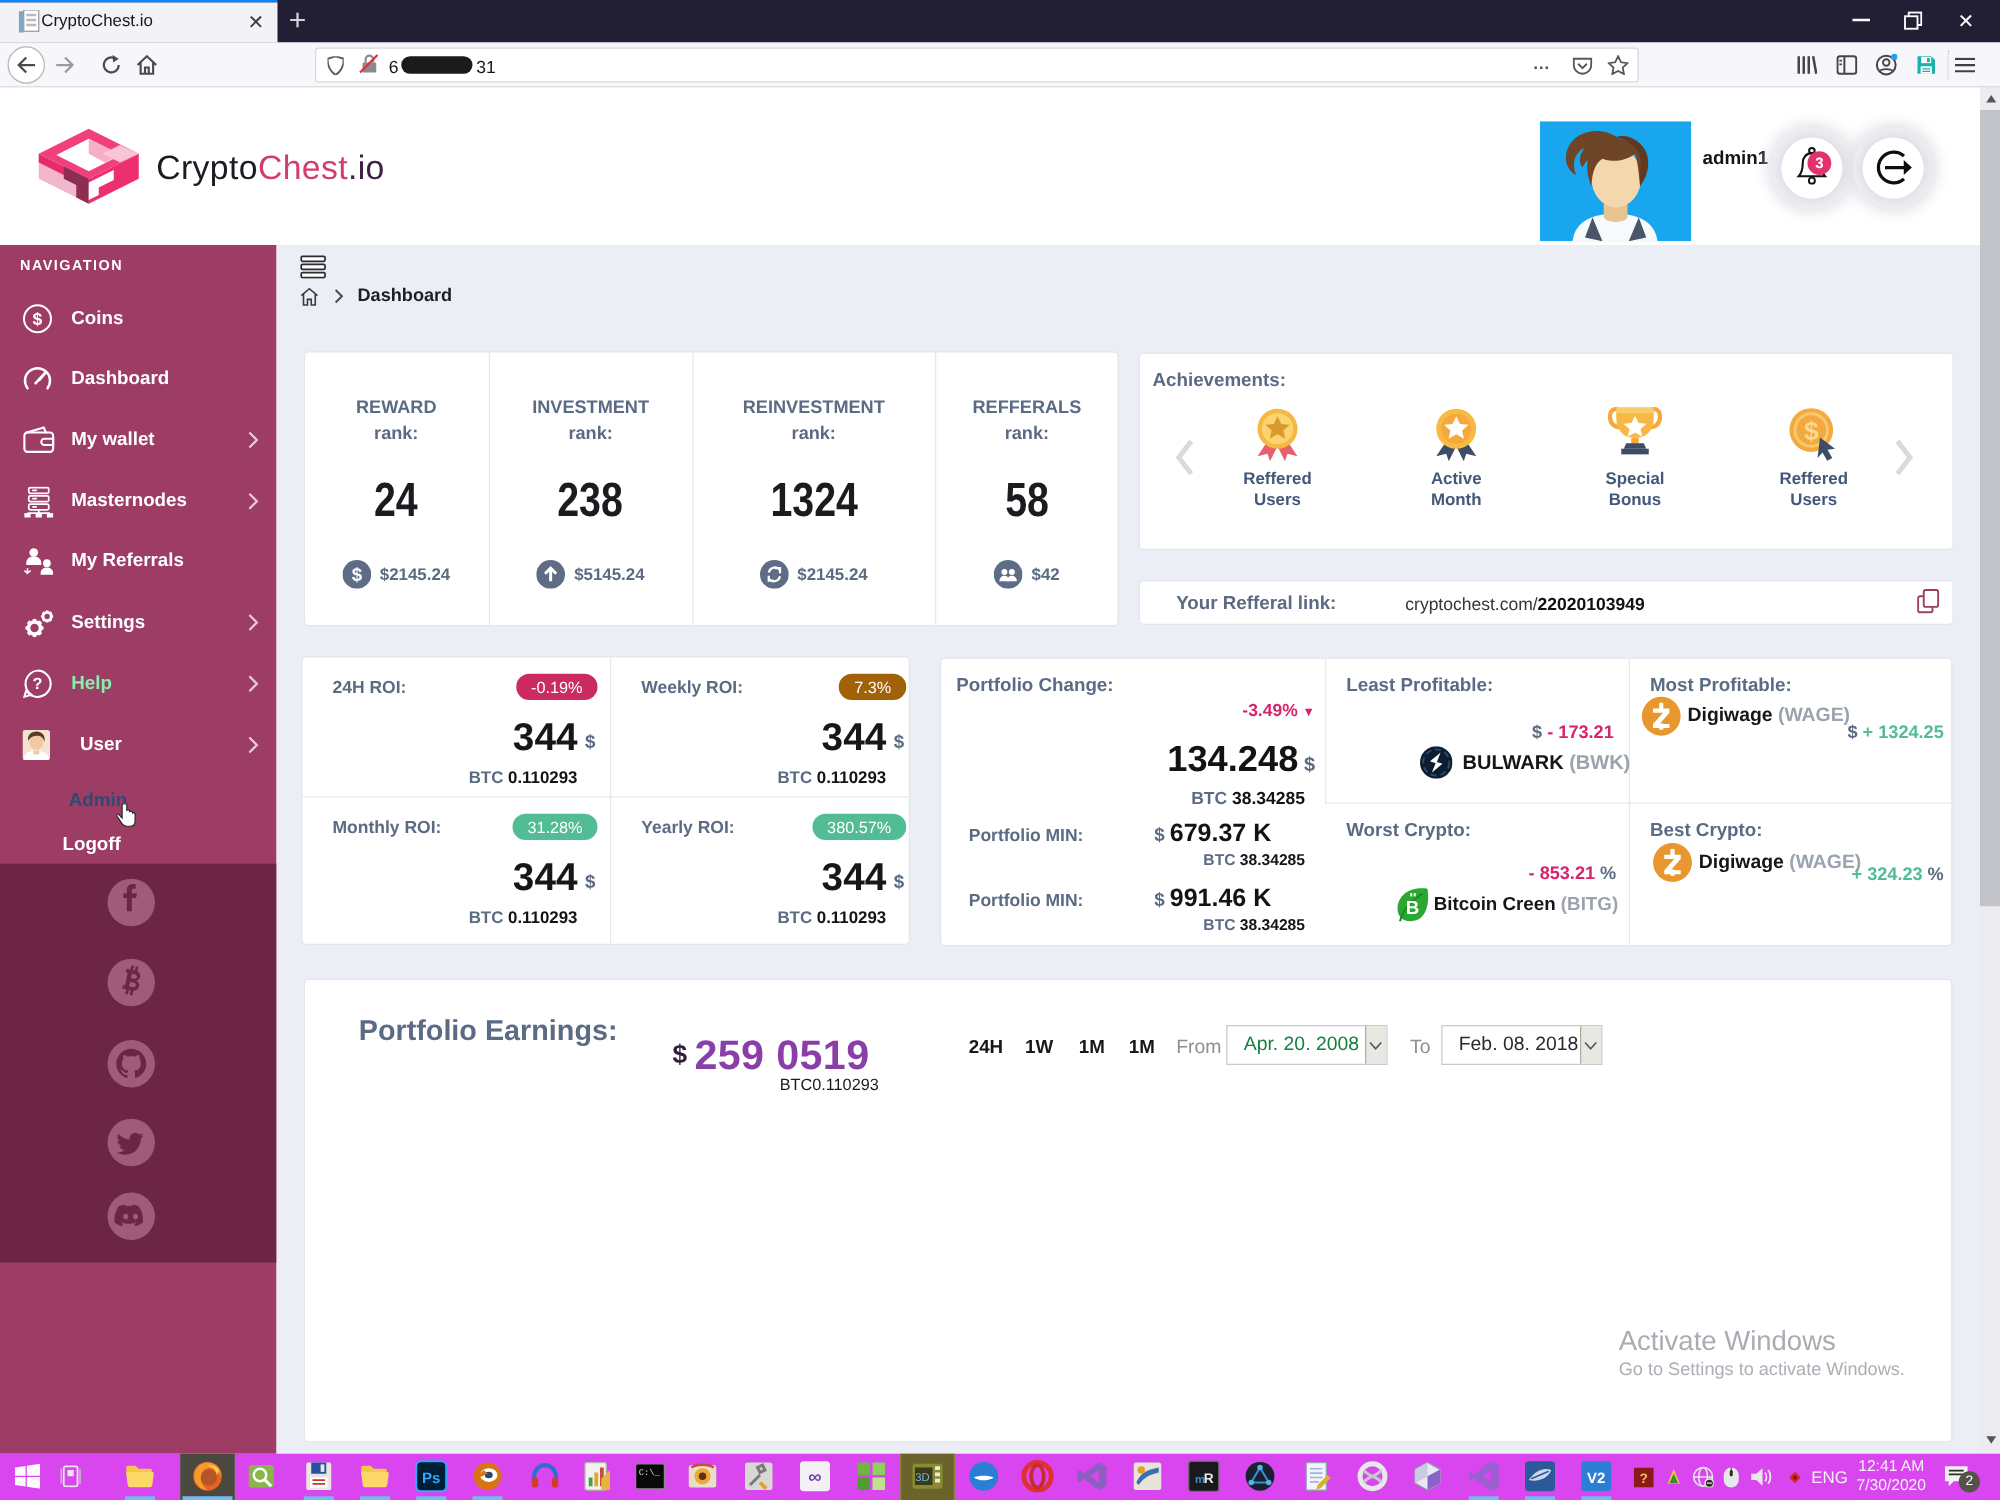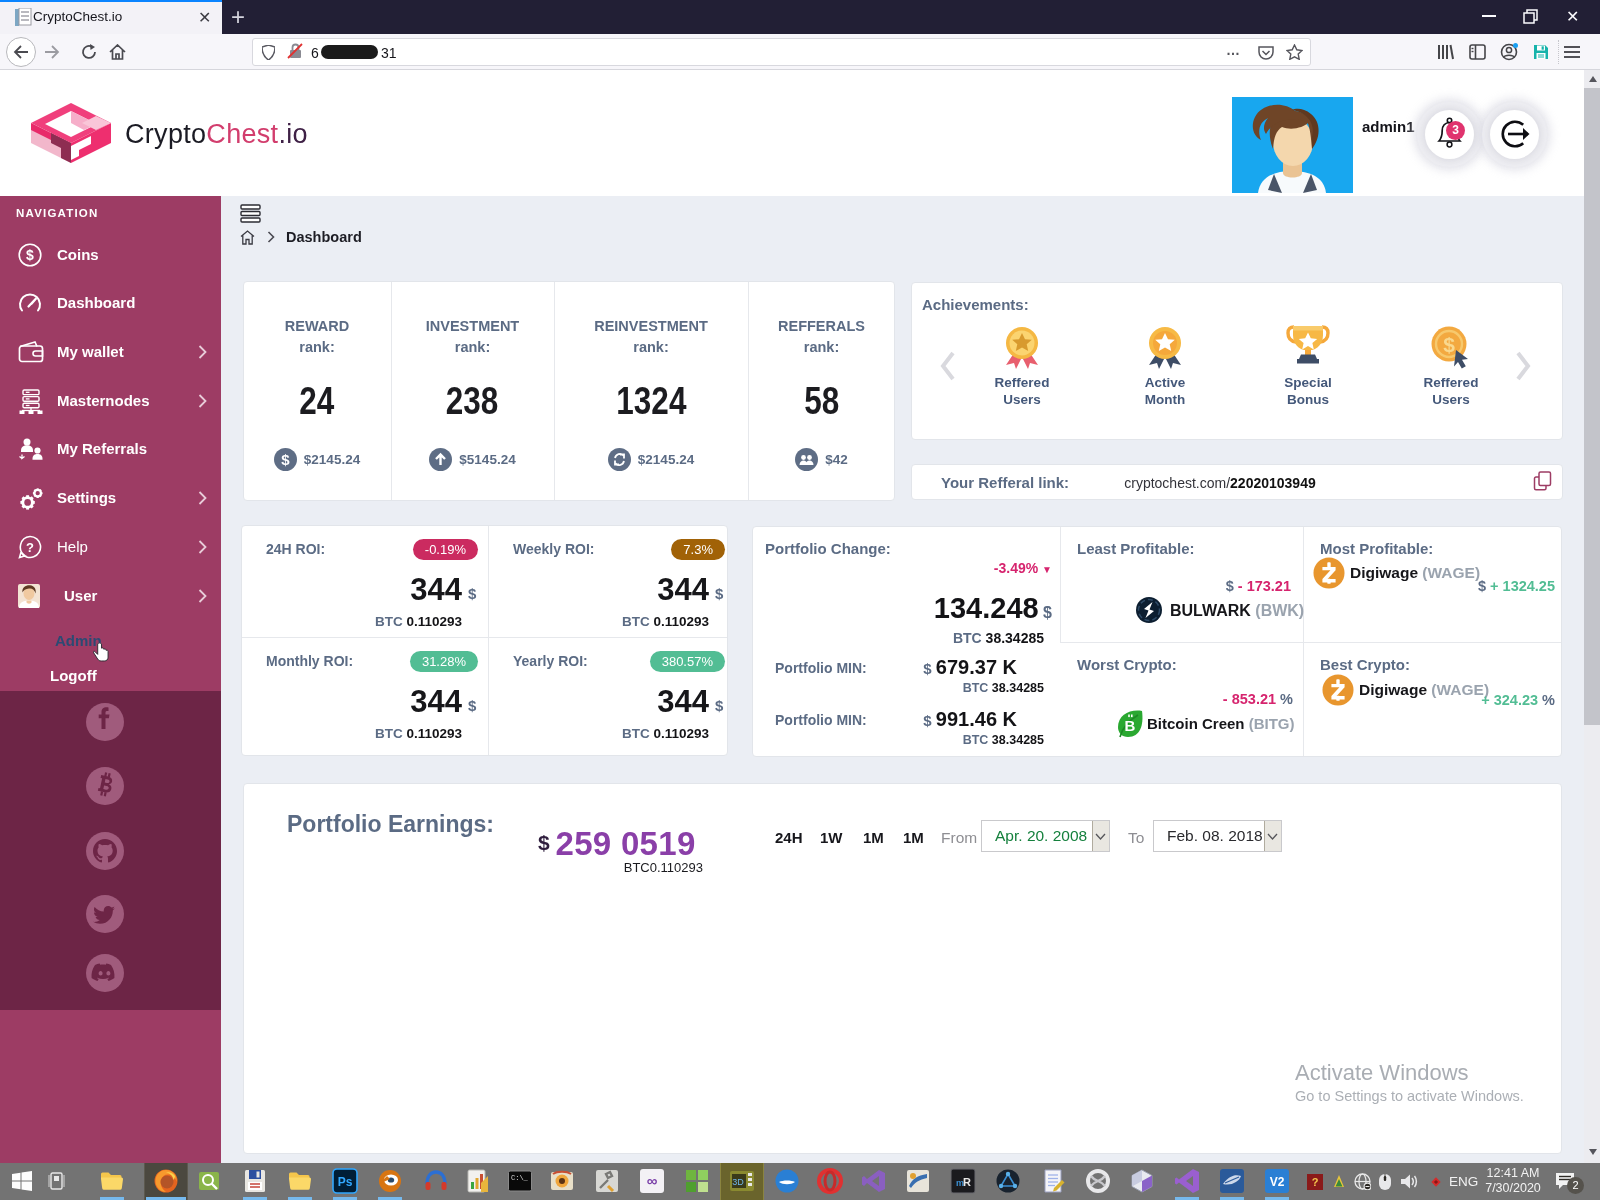--- a/index.html
+++ b/index.html
@@ -213,21 +213,21 @@
       </g>
     </svg>
     <div class="a" style="left:57px;top:293px;font-size:15px;font-weight:bold;color:#fff;">Settings</div>
     <svg class="a" style="left:198px;top:295px;" width="9" height="14" viewBox="0 0 9 14">
       <path d="M1.5 1 L7.5 7 L1.5 13" stroke="#e8cdd9" stroke-width="1.8" fill="none"></path>
     </svg>
     <svg class="a" style="left:18px;top:339px;" width="24" height="24" viewBox="0 0 24 24">
       <path d="M12 1.5 a10.5 10.5 0 1 1 -9 15.8 L1.5 22.5 l5.7 -1.7 A10.5 10.5 0 0 1 12 1.5 Z" fill="none" stroke="#fff" stroke-width="1.6"></path>
       <text x="12" y="16.5" font-size="13" font-weight="bold" fill="#fff" text-anchor="middle" font-family="Liberation Sans">?</text>
     </svg>
-    <div class="a" style="left:57px;top:342px;font-size:15px;font-weight:normal;color:#ffffff;">Help</div>
+    <div class="a" style="left:57px;top:342px;font-size:15px;font-weight:bold;color:#86efac;">Help</div>
     <svg class="a" style="left:198px;top:344px;" width="9" height="14" viewBox="0 0 9 14">
       <path d="M1.5 1 L7.5 7 L1.5 13" stroke="#e8cdd9" stroke-width="1.8" fill="none"></path>
     </svg>
     <svg class="a" style="left:18px;top:388px;" width="22" height="24" viewBox="0 0 22 24">
       <rect x="0" y="0" width="22" height="24" rx="2" fill="#f3e3d3"></rect>
       <path d="M1 24 c0-5.5 4-7.5 10-7.5 s10 2 10 7.5 Z" fill="#fff"></path>
       <ellipse cx="11" cy="9.5" rx="5.5" ry="6.5" fill="#f0c9a0"></ellipse>
       <path d="M4.5 8.5 C3.5 3 8.5 0.8 12 1.2 C16.5 1.8 18.5 5.5 17.5 9.5 C16.5 5.5 14 4.2 11 4.6 C7.5 5 5.5 6.5 4.5 8.5 Z" fill="#5d3a22"></path>
       <path d="M8.5 16.5 h5 v1.8 c0 1.8 -5 1.8 -5 0 Z" fill="#f0c9a0"></path>
     </svg>
@@ -472,21 +472,21 @@
 <div class="a" style="left:1264px;top:821px;width:17px;height:30px;background:#e9e7e1;border-left:1px solid #b0ab9e;"></div>
 <svg class="a" style="left:1267px;top:833px;" width="11" height="7" viewBox="0 0 11 7">
     <path d="M1 1 L5.5 6 L10 1" fill="none" stroke="#55555a" stroke-width="1.3"></path>
   </svg>
 <div class="a" style="left:1295px;top:1060px;font-size:22px;color:#a9adb3;">Activate Windows</div>
 <div class="a" style="left:1295px;top:1088px;font-size:14.5px;color:#abafb5;">Go to Settings to activate Windows.</div>
 <div class="a" style="left:1584px;top:70px;width:16px;height:1093px;background:#ececf0;"></div>
 <div class="a" style="left:1589px;top:76px;width:0;height:0;border-left:4px solid transparent;border-right:4px solid transparent;border-bottom:6px solid #55555c;"></div>
 <div class="a" style="left:1584px;top:88px;width:16px;height:637px;background:#c3c4ca;"></div>
 <div class="a" style="left:1589px;top:1149px;width:0;height:0;border-left:4px solid transparent;border-right:4px solid transparent;border-top:6px solid #55555c;"></div>
-<div class="a" style="left:0;top:1163px;width:1600px;height:37px;background:#737373;">
+<div class="a" style="left:0;top:1163px;width:1600px;height:37px;background:#d946ef;">
     <svg class="a" style="left:12px;top:8px;" width="20" height="20" viewBox="0 0 20 20">
       <g fill="#fdfdfd">
         <path d="M0 3 L8.5 1.8 V9.5 H0 Z"></path>
         <path d="M9.5 1.6 L20 0 V9.5 H9.5 Z"></path>
         <path d="M0 10.5 H8.5 V18.2 L0 17 Z"></path>
         <path d="M9.5 10.5 H20 V20 L9.5 18.4 Z"></path>
       </g>
     </svg>
     <svg class="a" style="left:47px;top:9px;" width="19" height="18" viewBox="0 0 19 18">
       <rect x="4" y="1" width="11" height="16" rx="1.5" fill="none" stroke="#e8e8e8" stroke-width="1.4"></rect>

